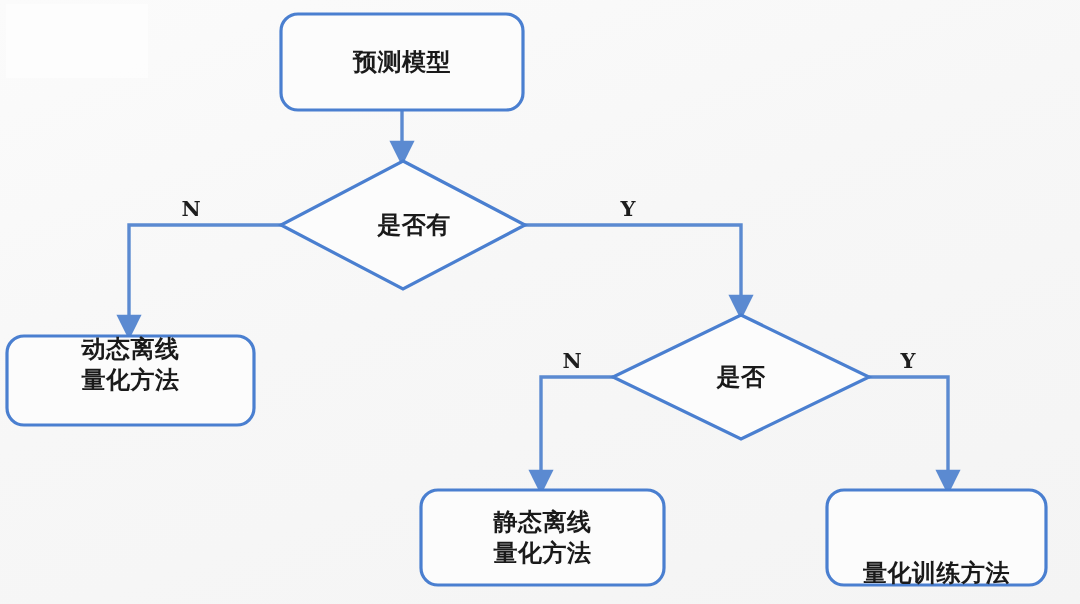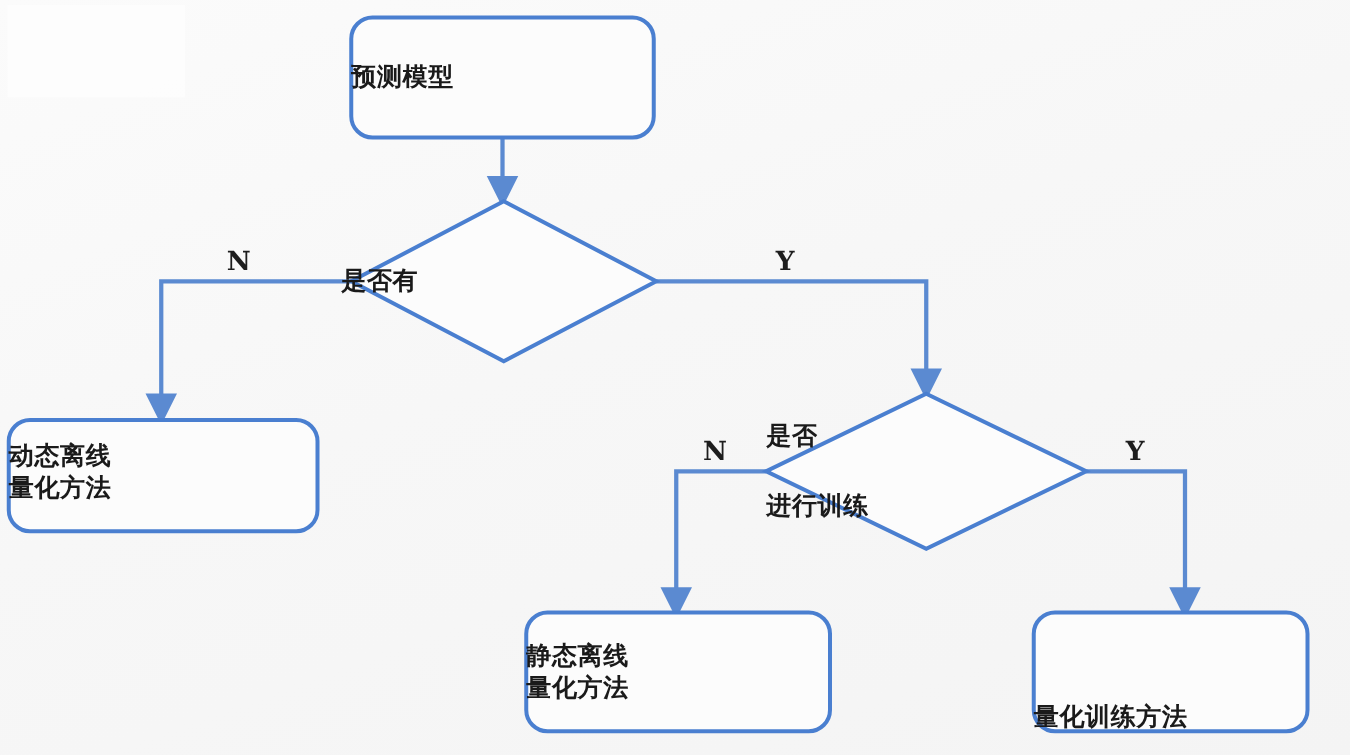--- a/index.html
+++ b/index.html
@@ -31,26 +31,26 @@
     position: absolute;
     left: 0;
     top: 0;
     width: 1080px;
     height: 604px;
   }
   .node-label {
     position: absolute;
     display: flex;
     flex-direction: column;
-    align-items: flex-start;
+    align-items: center;
     justify-content: center;
     text-align: center;
     font-family: "DejaVu Serif", "Liberation Serif", serif;
     font-weight: 700;
-    font-size: 20px;
+    font-size: 24px;
     line-height: 1.28;
     color: #1a1a1a;
     letter-spacing: 0.5px;
     white-space: nowrap;
     pointer-events: none;
   }
   .edge-label {
     position: absolute;
     font-family: "DejaVu Serif", "Liberation Serif", serif;
     font-weight: 700;
@@ -98,32 +98,31 @@
 
     <rect x="421" y="490" width="243" height="95" rx="17" ry="17" fill="#FCFCFC" stroke="#4A7FD0" stroke-width="3.2"></rect>
 
     <rect x="827" y="490" width="219" height="95" rx="17" ry="17" fill="#FCFCFC" stroke="#4A7FD0" stroke-width="3.2"></rect>
   </svg>
 
   <div class="node-label" style="left:281px; top:14px; width:242px; height:96px;">
     <span>预测模型</span>
   </div>
 
-  <div class="node-label" style="left:273px; top:161px; width:244px; height:128px;">
+  <div class="node-label" style="left:292px; top:161px; width:244px; height:128px;">
     <span>是否有</span>
   </div>
 
-  <div class="node-label" style="left:7px; top:334px; width:247px; height:89px;font-family:Liberation Serif, serif;">
+  <div class="node-label" style="left:7px; top:320px; width:247px; height:89px;">
     <span>动态离线</span>
     <span>量化方法</span>
   </div>
 
   <div class="node-label" style="left:613px; top:315px; width:256px; height:124px;gap:30px;">
     <span>是否</span>
-    <span>进行训练</span>
   </div>
 
   <div class="node-label" style="left:421px; top:490px; width:243px; height:95px;">
     <span>静态离线</span>
     <span>量化方法</span>
   </div>
 
   <div class="node-label" style="left:827px; top:490px; width:219px; height:95px;margin-top:36px;">
     <span>量化训练方法</span>
   </div>

